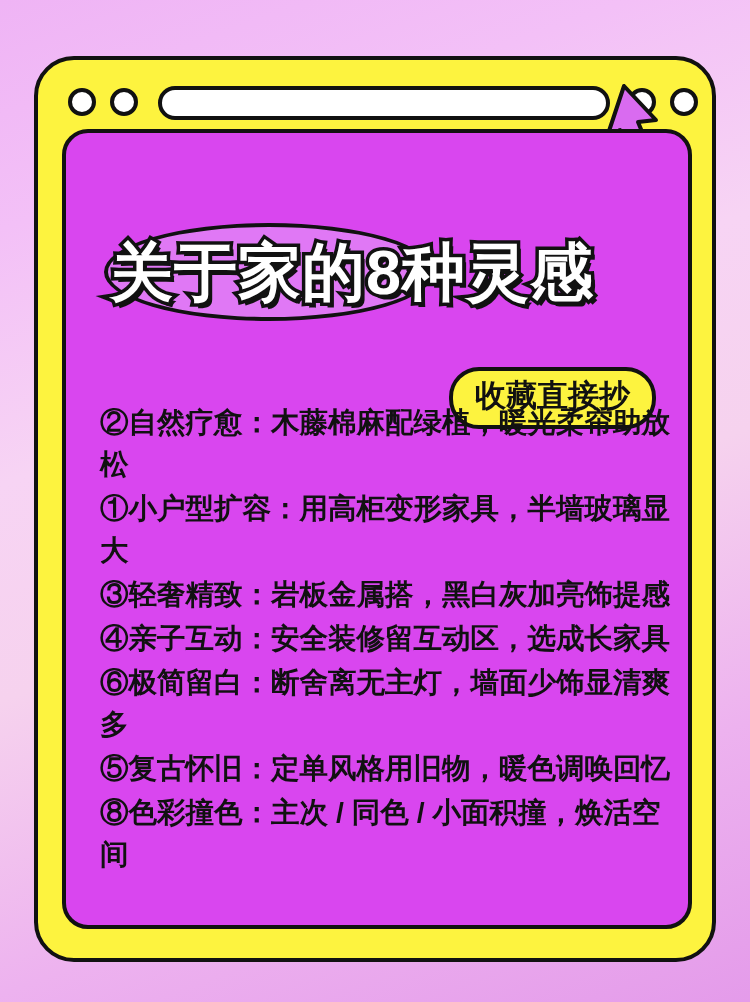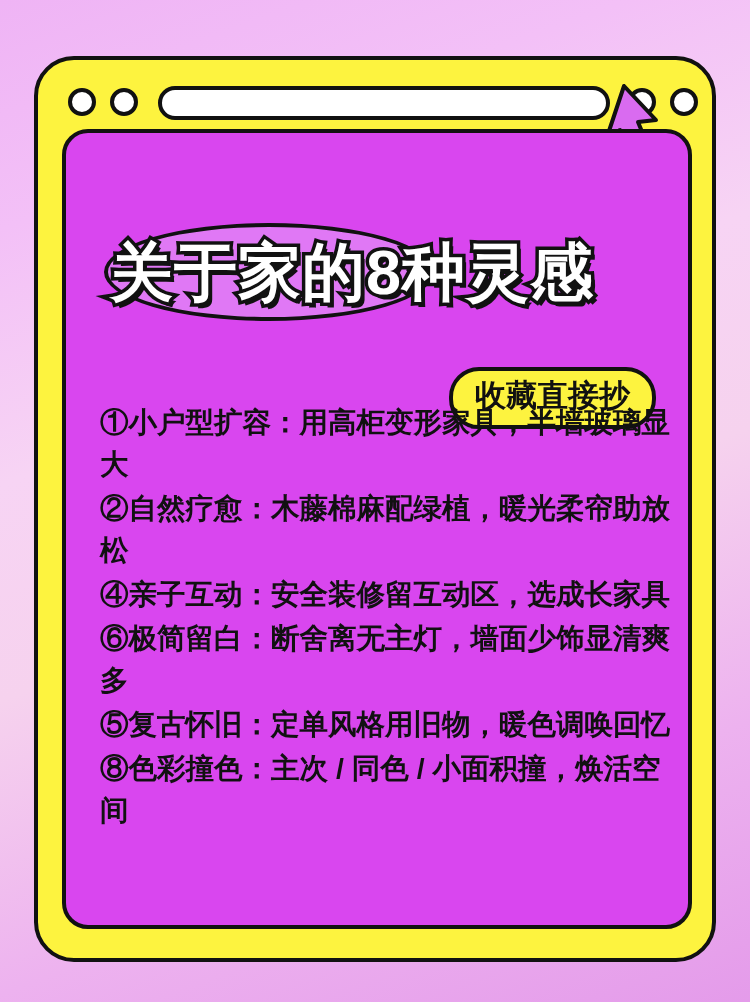--- a/index.html
+++ b/index.html
@@ -178,22 +178,23 @@
   <div class="sheet">
 
     <div class="title-wrap">
       <div class="title-ellipse"></div>
       <div class="title-text">关于家的8种灵感</div>
     </div>
 
     <div class="badge">收藏直接抄</div>
 
     <div class="list">
+      <div class="list-item">②自然疗愈：木藤棉麻配绿植，暖光柔帘助放松</div>
       <div class="list-item">①小户型扩容：用高柜变形家具，半墙玻璃显大</div>
-      <div class="list-item">②自然疗愈：木藤棉麻配绿植，暖光柔帘助放松</div>
+      <div class="list-item">③轻奢精致：岩板金属搭，黑白灰加亮饰提感</div>
       <div class="list-item">④亲子互动：安全装修留互动区，选成长家具</div>
       <div class="list-item">⑥极简留白：断舍离无主灯，墙面少饰显清爽多</div>
       <div class="list-item">⑤复古怀旧：定单风格用旧物，暖色调唤回忆</div>
       <div class="list-item">⑧色彩撞色：主次 / 同色 / 小面积撞，焕活空间</div>
     </div>
 
   </div>
 </div>
 
 </body></html>

